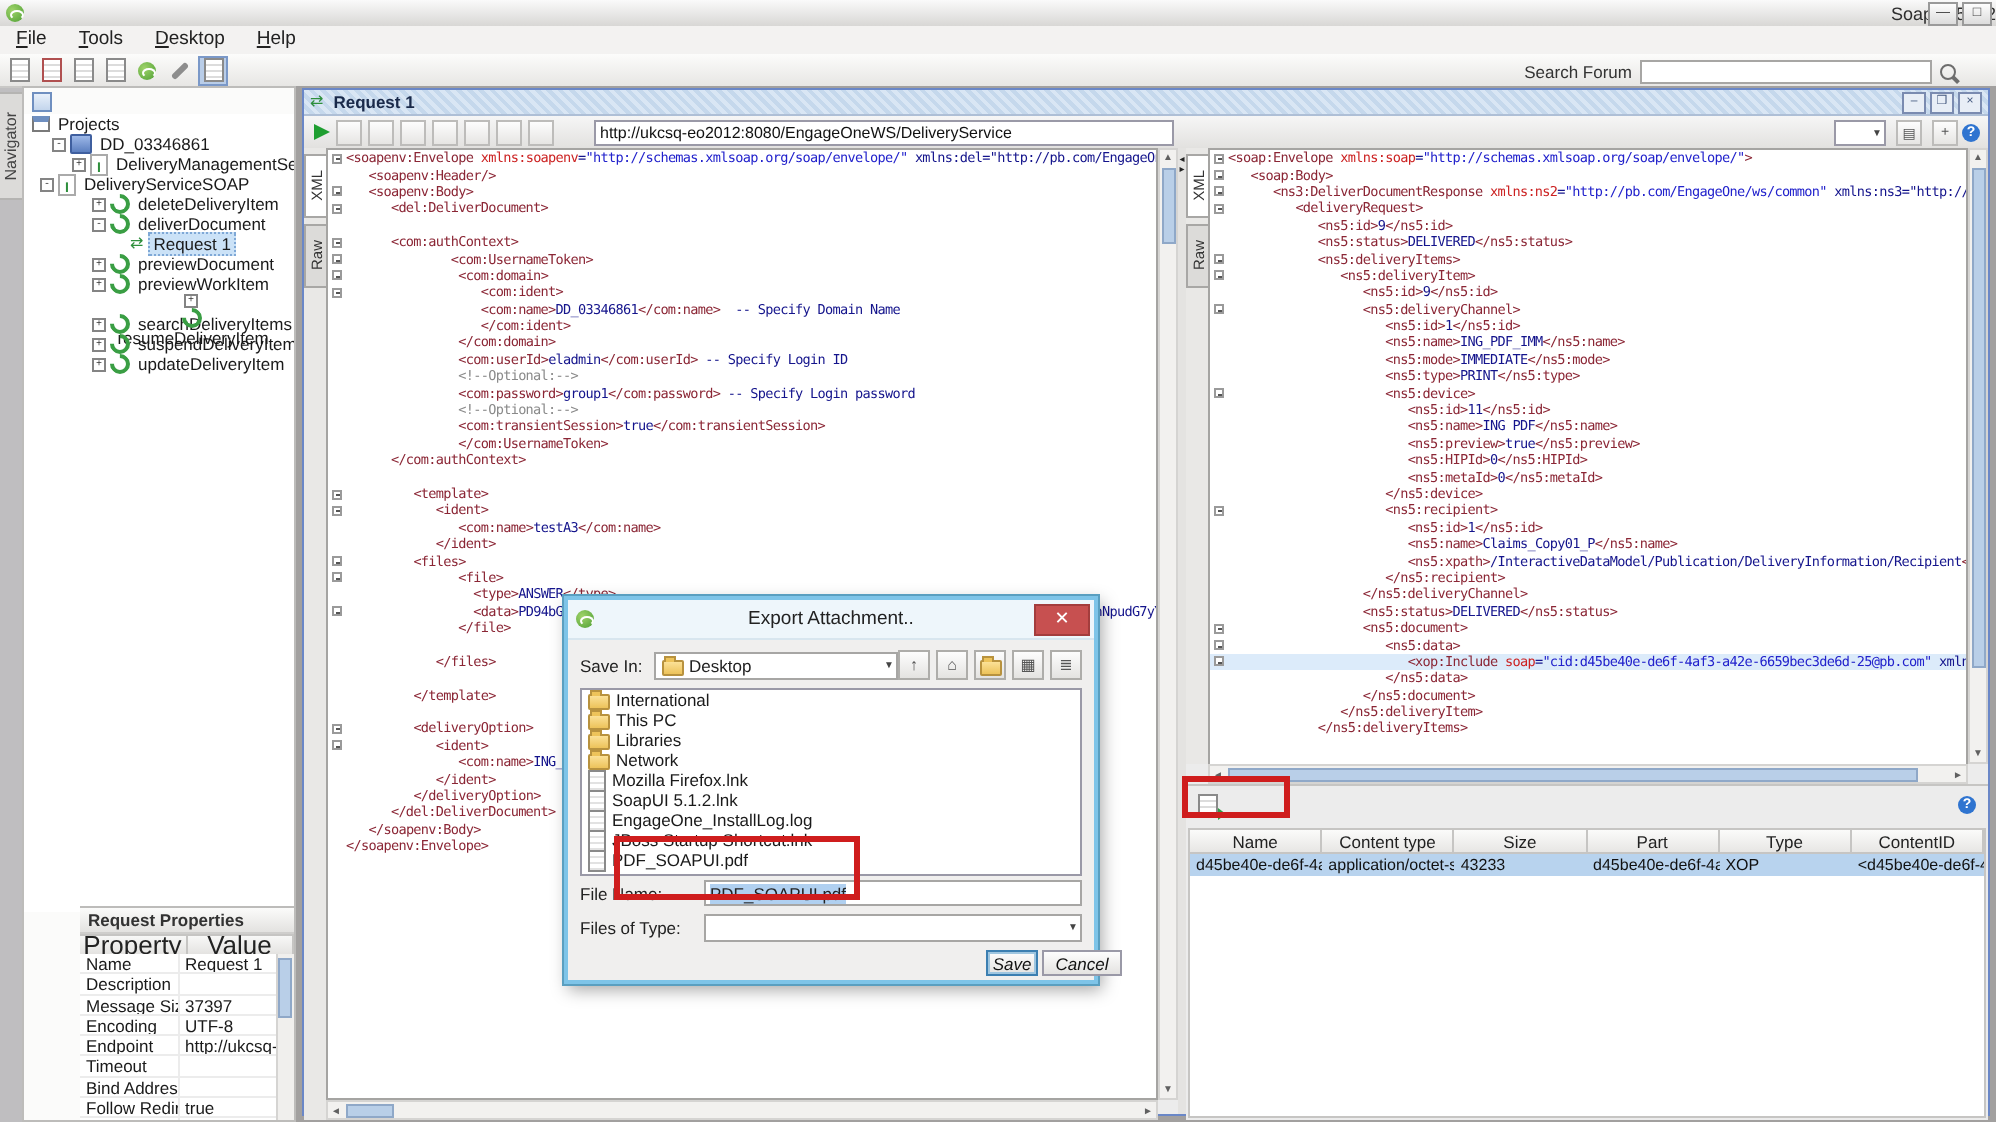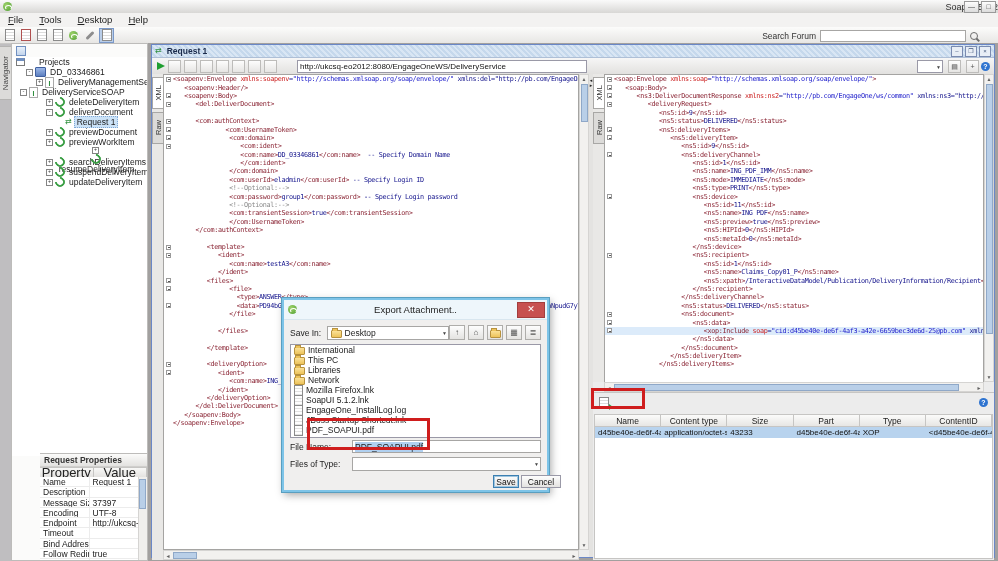--- a/index.html
+++ b/index.html
@@ -127,21 +127,21 @@
   .dbtn-sm{width:14px;height:13px;border:1px solid #aeadaa;background:linear-gradient(#fdfdfd,#e4e3e1);
            display:flex;align-items:center;justify-content:center;font-size:8px;color:#555;}
   .dlist{position:absolute;left:6px;right:6px;top:25px;height:92px;background:#fff;border:1px solid #9a99a7;overflow:hidden;}
   .ditem{display:flex;align-items:center;height:10px;font-size:8.5px;color:#1a1a1a;padding-left:3px;gap:3px;white-space:nowrap;}
   .ico-folder{width:9px;height:6px;background:linear-gradient(#fbe197,#edc35a);border:1px solid #b8923e;border-radius:1px;position:relative;margin-top:2px;flex:none;}
   .ico-folder::before{content:"";position:absolute;top:-3px;left:0;width:4px;height:2px;background:#edc35a;border:1px solid #b8923e;border-bottom:none;}
   .ico-file{width:7px;height:9px;border:1px solid #8a8a8a;background:repeating-linear-gradient(180deg,#fff 0 2px,#e2e2e2 2px 3px);flex:none;}
   .dinput{height:13px;border:1px solid #a7a6a4;background:#fff;font-size:8.5px;display:flex;align-items:center;padding-left:2px;box-sizing:border-box;}
   .dinput .selt{background:#b0d0f0;}
   .dbtn{position:absolute;height:13px;border:1px solid #9a99a7;background:linear-gradient(#fdfdfd,#e4e3e1);
-        font-size:8.5px;text-align:center;line-height:12px;color:#111;box-sizing:border-box;}
+        font-size:8.5px;text-align:center;line-height:12px;color:#111;box-sizing:border-box;font-style:italic;}
   .dbtn.default{border:1px solid #3c7fb1;box-shadow:inset 0 0 0 1px #9fc6e0;}
   
   .annot{border:3px solid #cf1d1d;z-index:60;box-sizing:border-box;}
 </style>
 </head>
 <body>
 
 <div id="app">
 
   <div class="abs titlebar">
@@ -191,21 +191,21 @@
 
   <div class="abs navtab">
     <span class="vtext">Navigator</span>
   </div>
 
   <div class="abs navpanel">
     <div class="navtb">
       <span class="ico-grid"></span>
     </div>
     <div class="tree" id="tree">
-        <div class="trow" style="padding-left: 4px; gap: 10px;">
+        <div class="trow" style="padding-left: 4px;">
           <div class="ico-root"></div>
           <div class="lbl">Projects</div>
         </div>
         <div class="trow" style="padding-left: 14px;">
           <div class="exp">-</div>
           <div class="ico-proj"></div>
           <div class="lbl">DD_03346861</div>
         </div>
         <div class="trow" style="padding-left: 24px;">
           <div class="exp">+</div>

